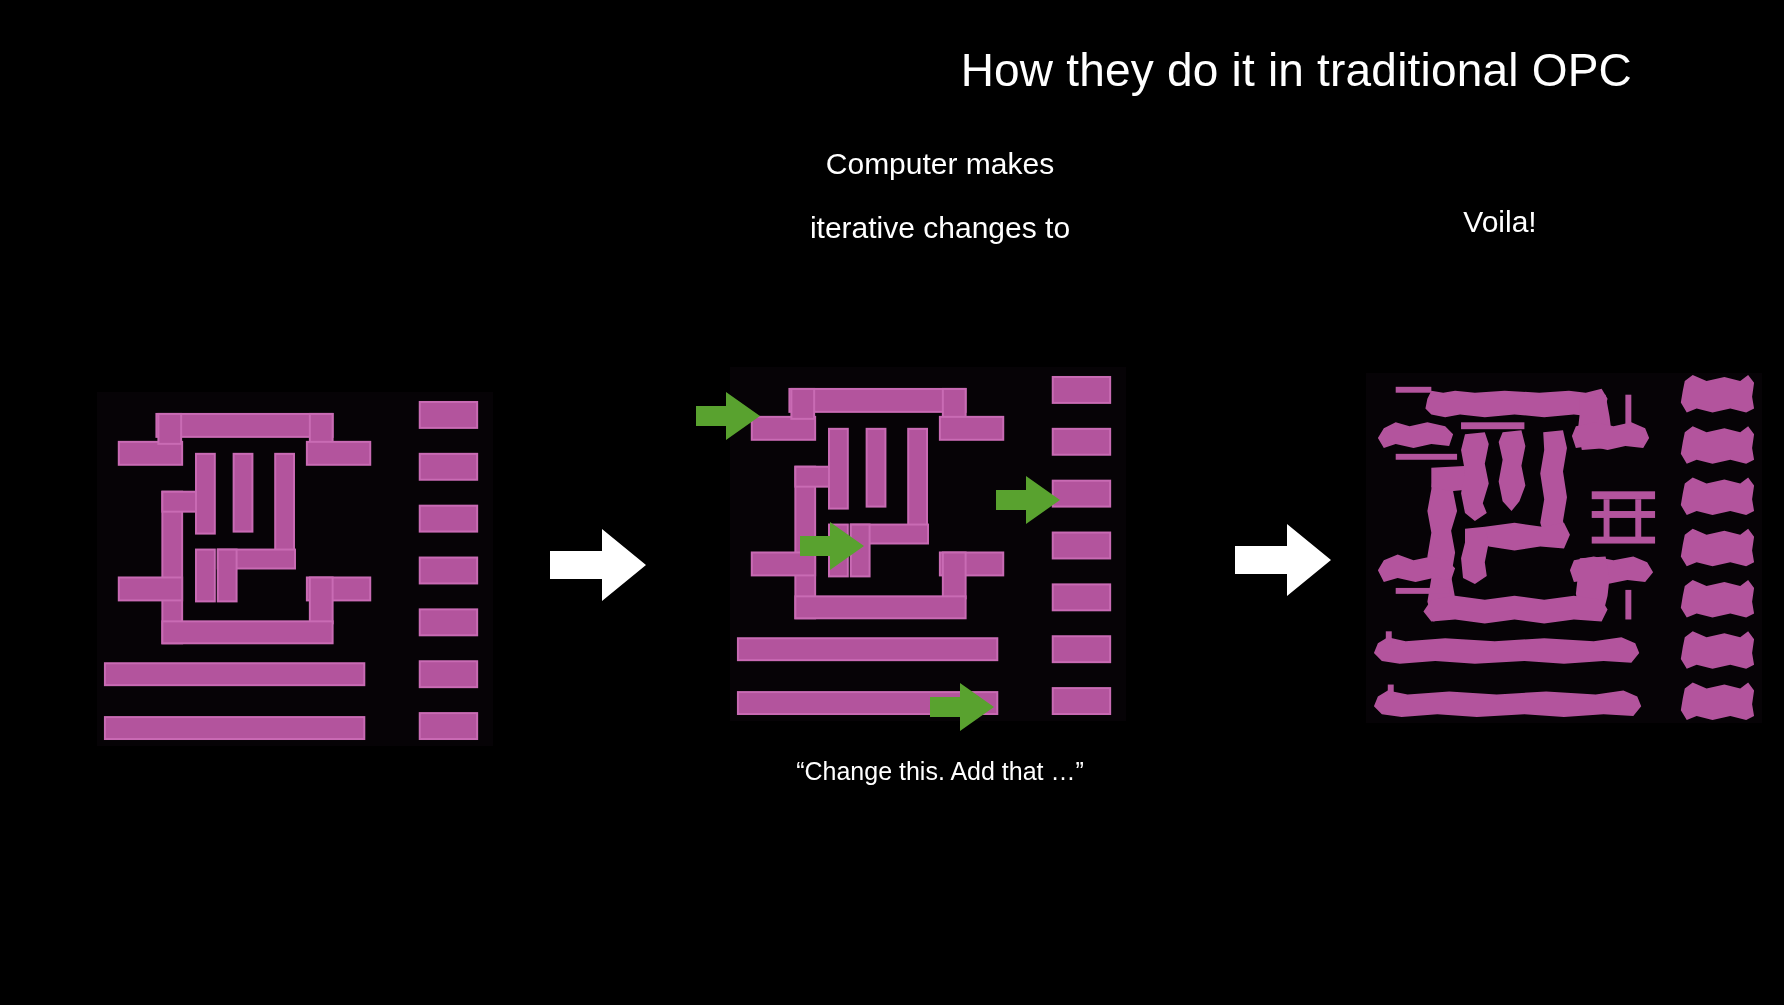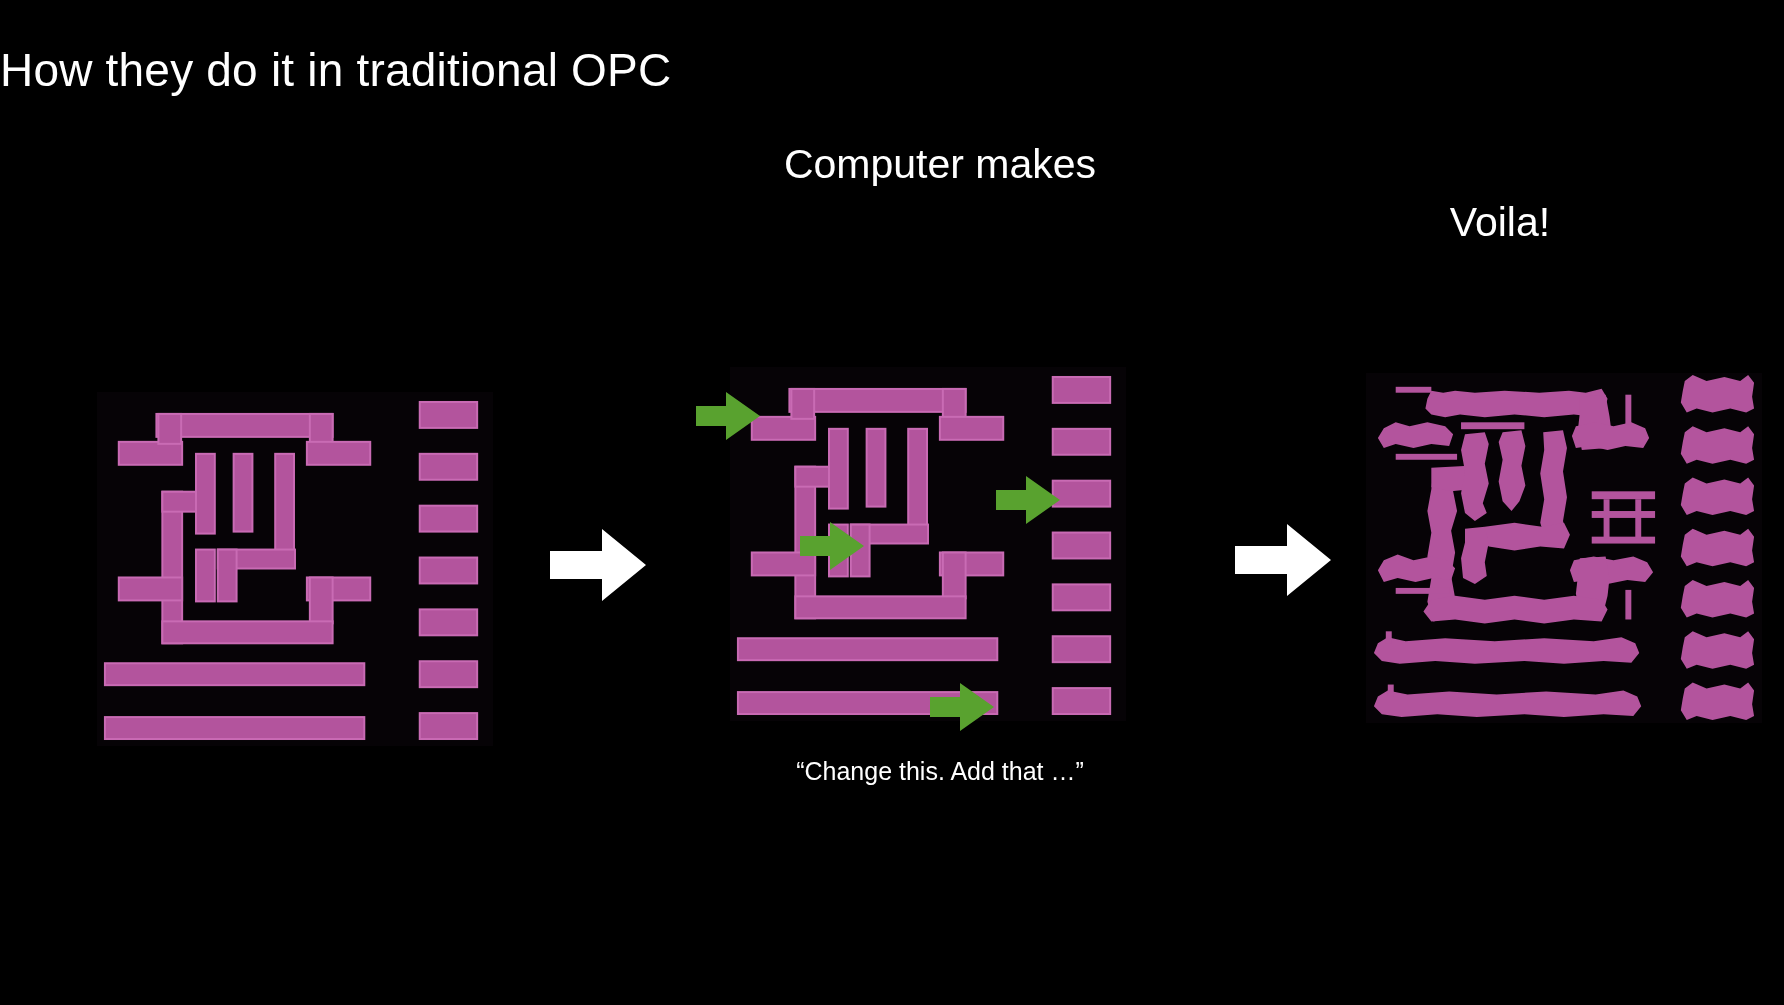--- a/index.html
+++ b/index.html
@@ -23,34 +23,34 @@
     inset: 0;
     background: #000000;
   }
 
   
   .slide-title {
     position: absolute;
     left: 0;
     top: 42px;
     width: 1632px;
-    text-align: left;
+    text-align: right;
     font-size: 46px;
     line-height: 56px;
     font-weight: 400;
     letter-spacing: 0.2px;
     color: #ffffff;
     white-space: pre;
   }
 
   
   .col-heading {
     position: absolute;
     text-align: center;
-    font-size: 41px;
+    font-size: 30px;
     line-height: 64px;
     font-weight: 400;
     color: #ffffff;
   }
   #heading-left  { left: 60px;  top: 190px; width: 530px; }
   #heading-mid   { left: 630px; top: 132px; width: 620px; }
   #heading-right { left: 1300px; top: 190px; width: 400px; }
 
   .heading-line { display: block; white-space: pre; }
 
@@ -104,20 +104,21 @@
 </head>
 <body>
 
 <div id="slide">
 
   <div class="slide-title">How they do it in traditional OPC</div>
 
 
   <div class="col-heading" id="heading-mid">
     <span class="heading-line">Computer makes</span>
+    <span class="heading-line">iterative changes to</span>
   </div>
 
   <div class="col-heading" id="heading-right">
     <span class="heading-line">Voila!</span>
   </div>
 
   <div class="panel" id="panel-design">
     <svg viewBox="0 0 400 355" preserveAspectRatio="none">
       <rect x="0" y="0" width="400" height="355" fill="#060306"></rect>
       <g fill="#B3549D" stroke="#C96BB4" stroke-width="2">

